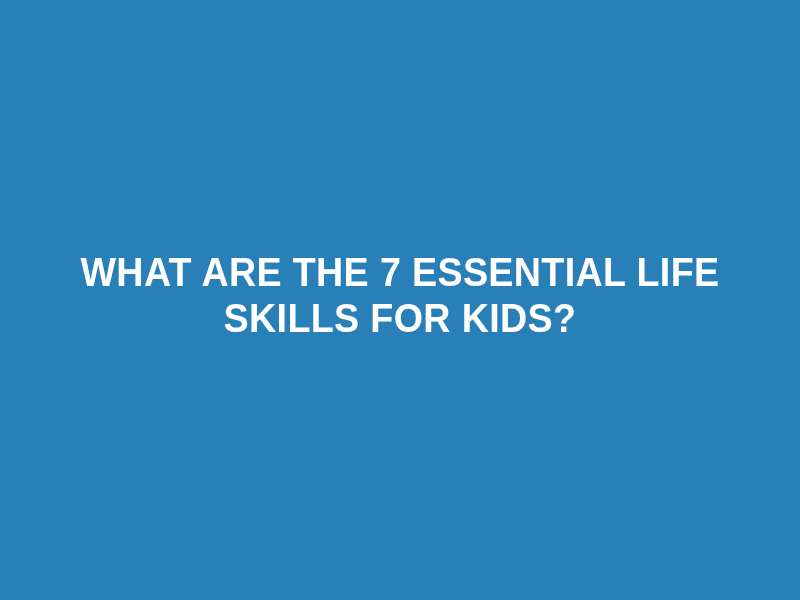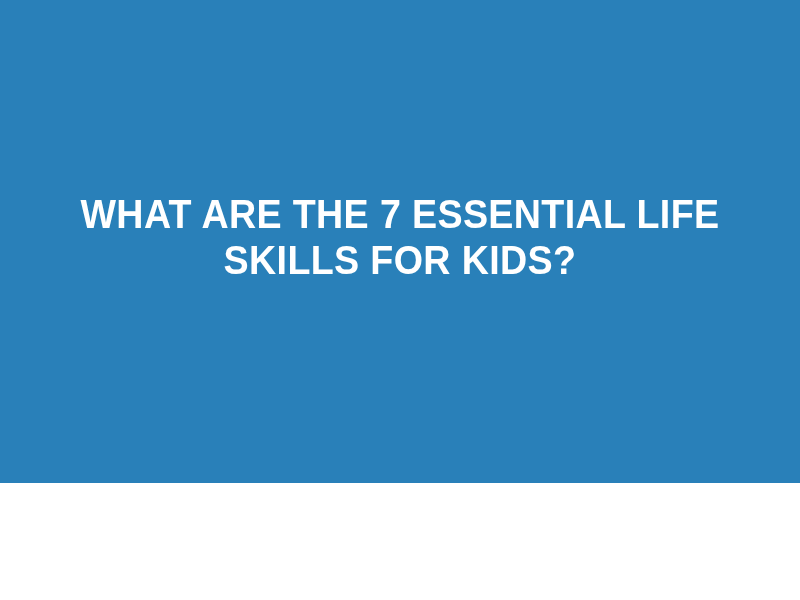--- a/index.html
+++ b/index.html
@@ -12,21 +12,21 @@
     width: 800px;
     height: 600px;
     overflow: hidden;
     font-family: "Liberation Sans", sans-serif;
   }
 
   #hero-banner {
     position: relative;
     box-sizing: border-box;
     width: 800px;
-    height: 483px;
+    height: 600px;
     display: flex;
     align-items: center;
     justify-content: center;
     background-color: #2980b9;
   }
 
   #headline-block {
     width: 700px;
     padding-bottom: 10px;
     text-align: center;

